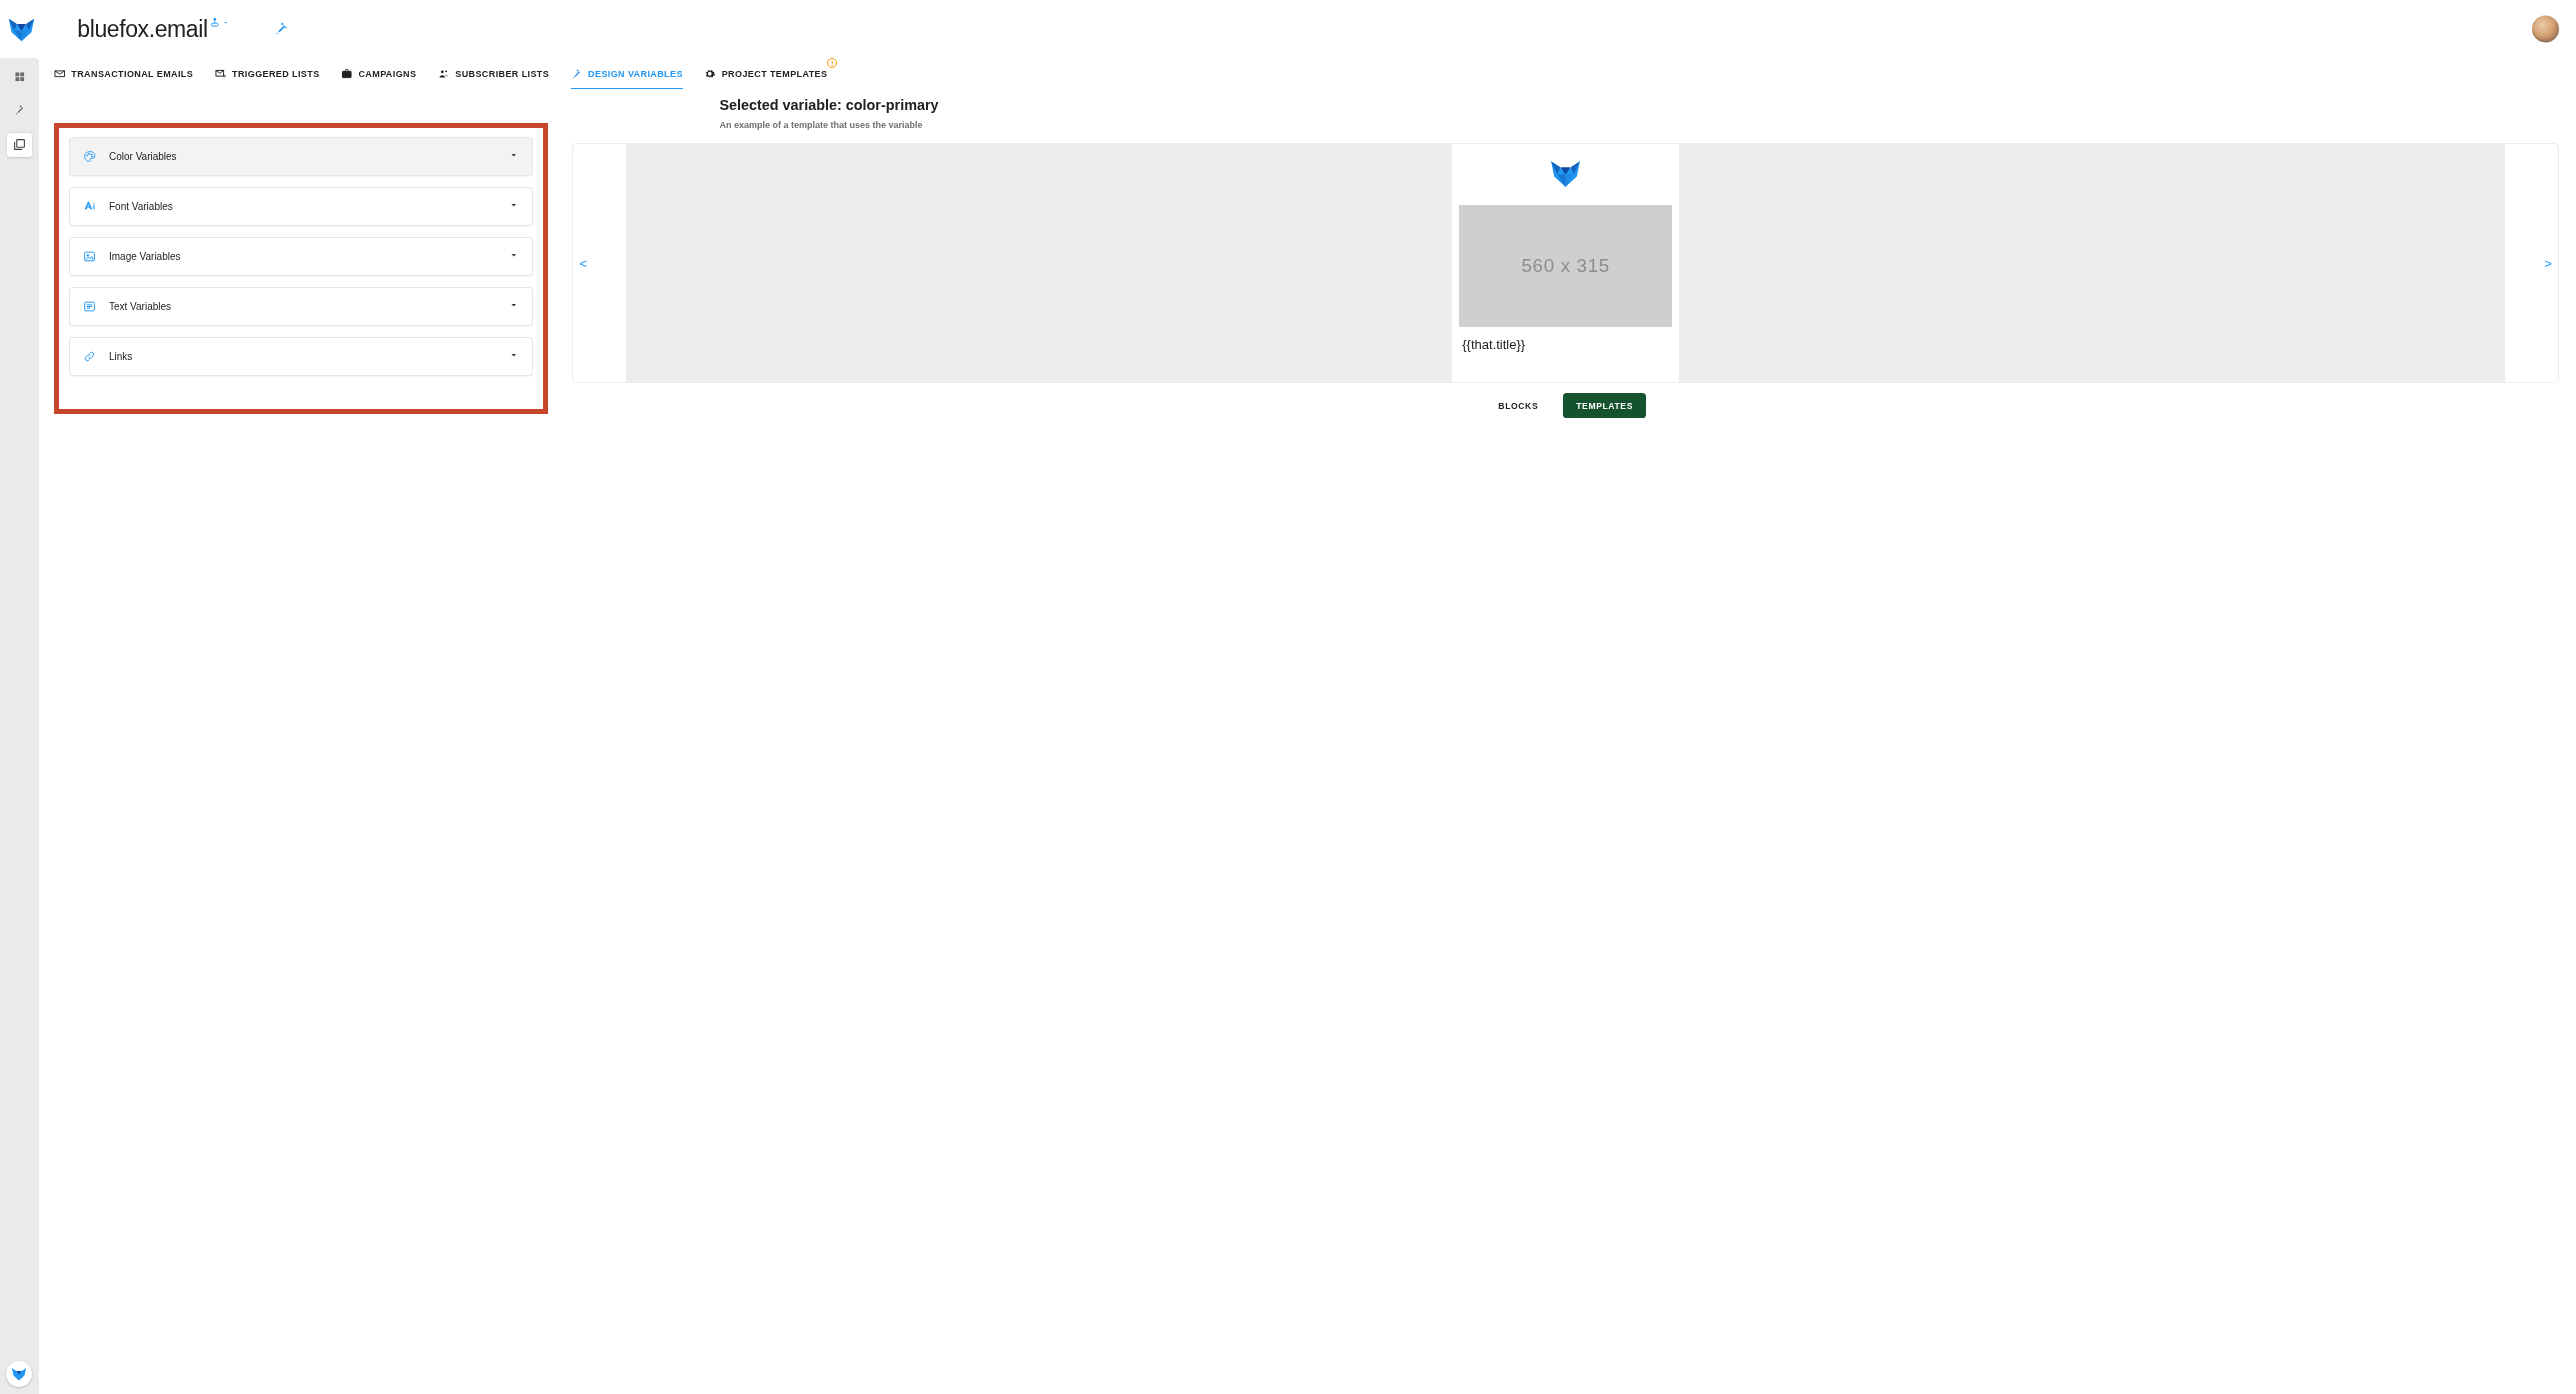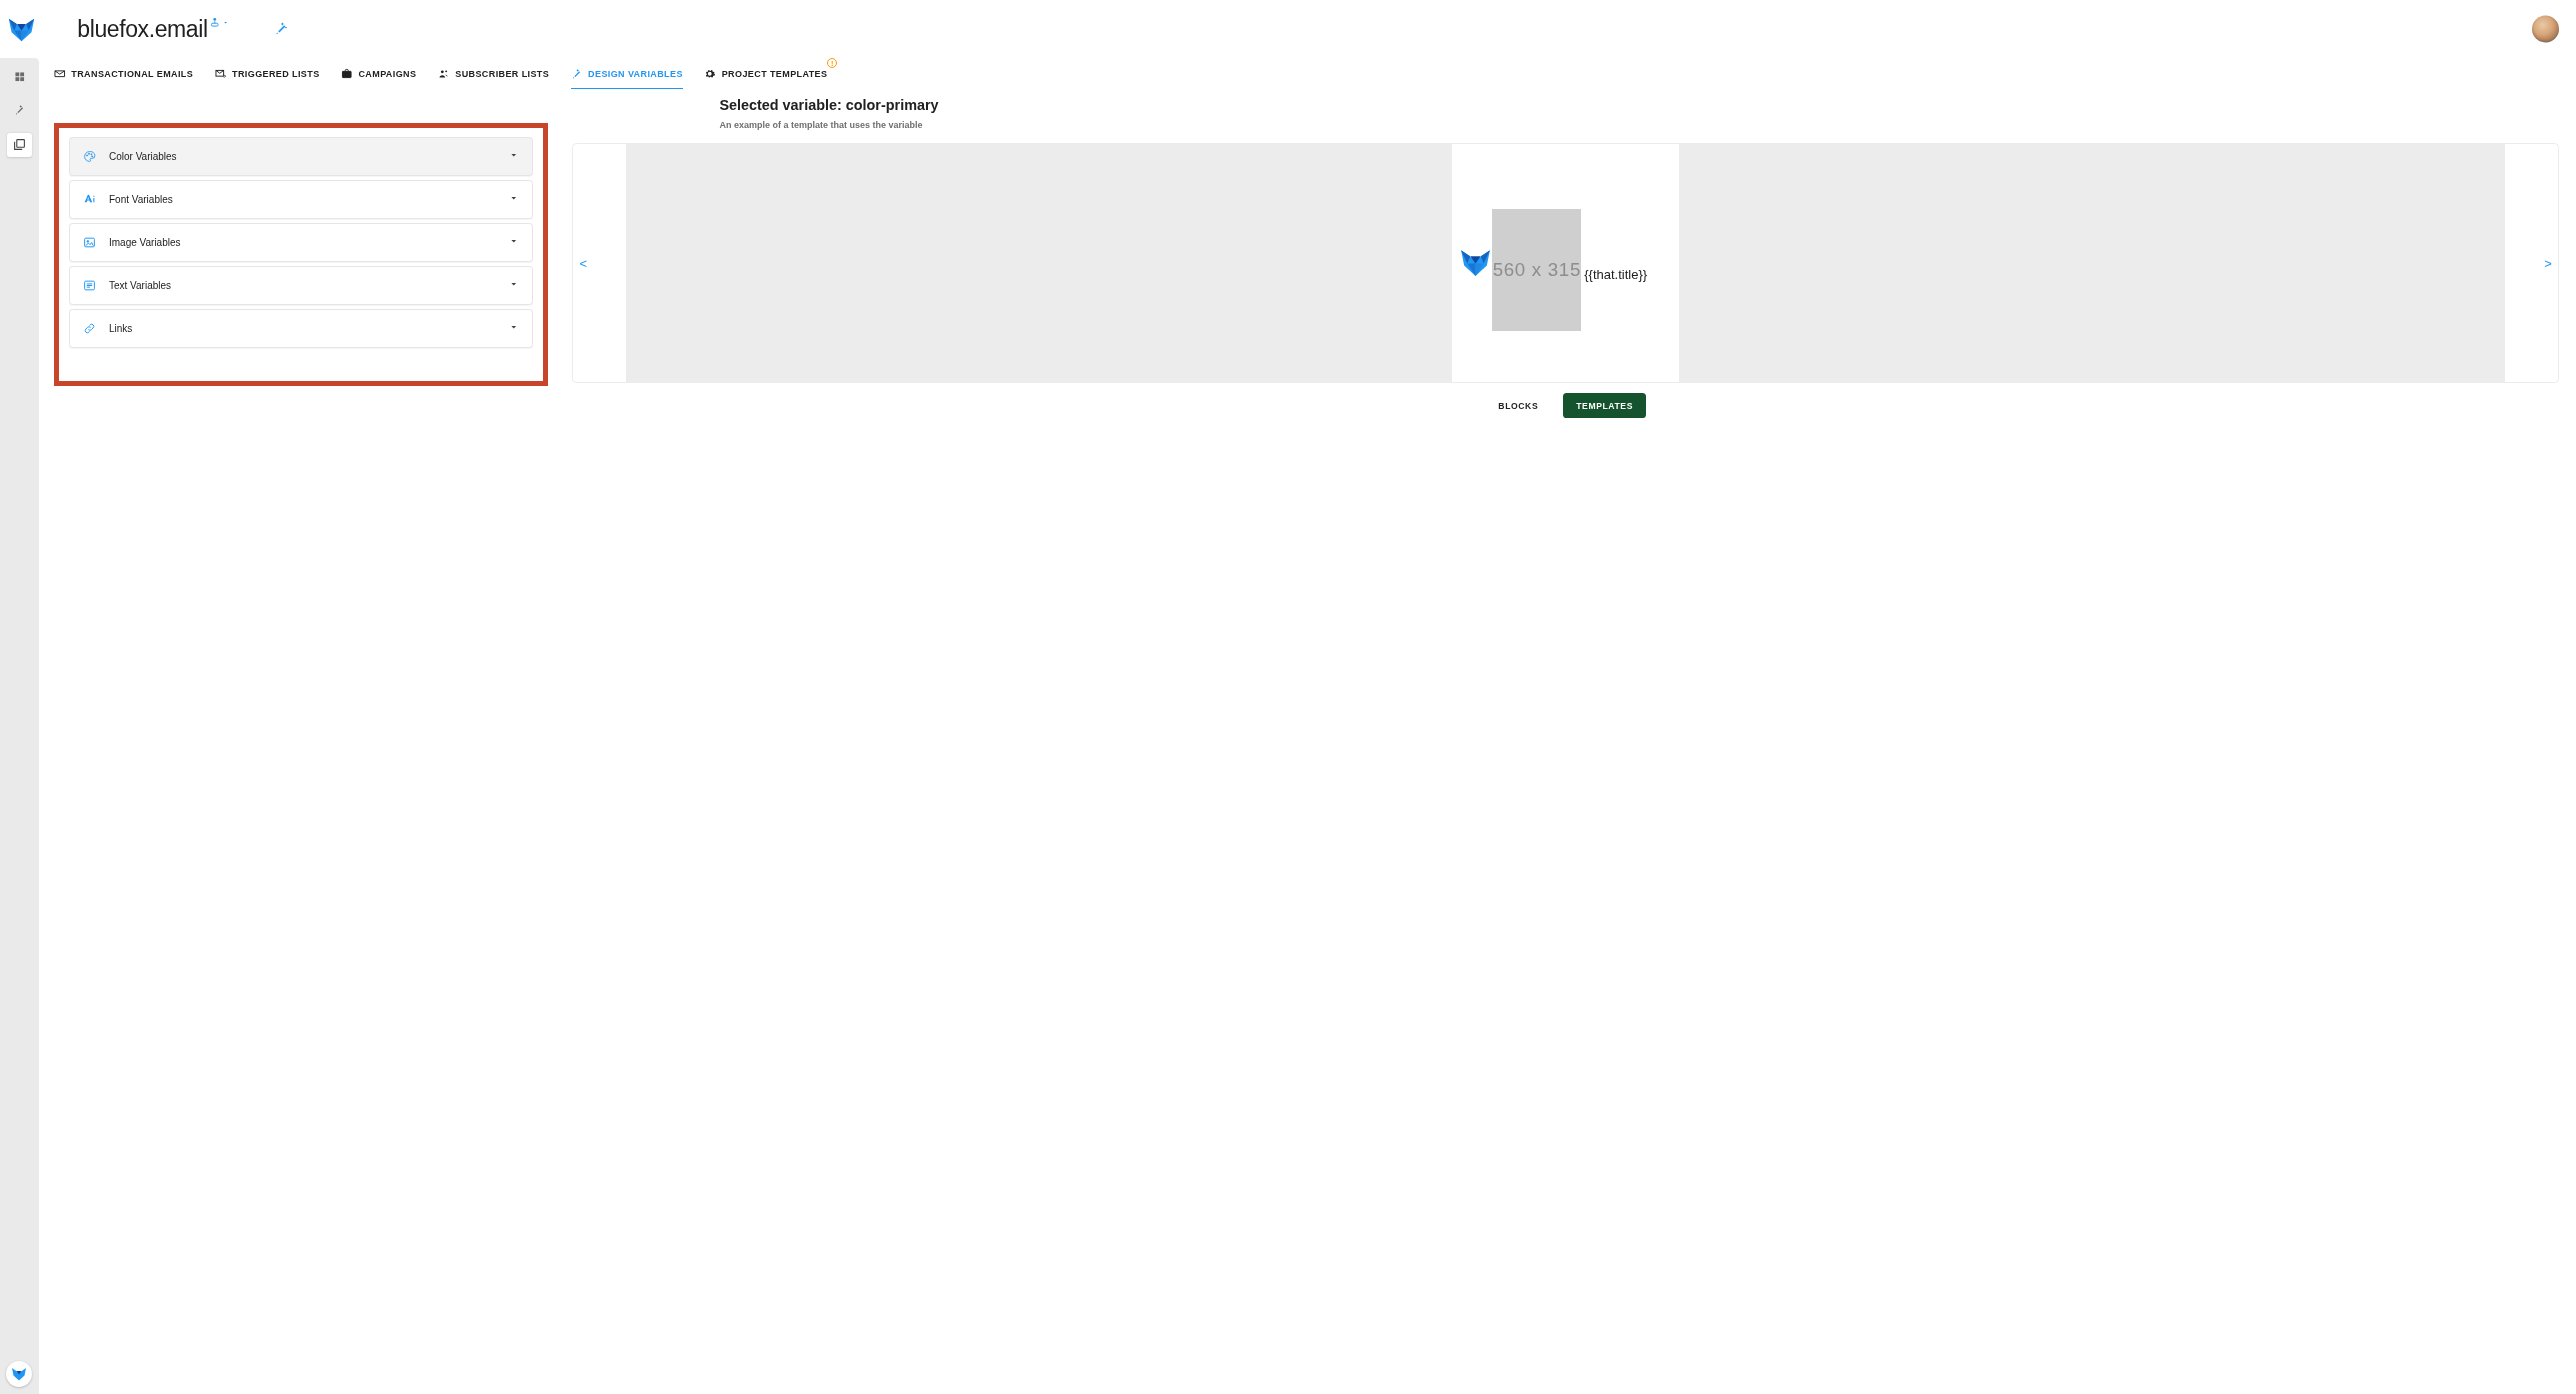--- a/index.html
+++ b/index.html
@@ -144,21 +144,21 @@
     border: 5px solid #C7462B;
     padding: 8.6px 10px 21.6px 10px;
     margin-top: 30px;
     align-self: flex-start;
   }
   .accordion-item {
     background: #ffffff;
     border: 0.7px solid #e5e5e5;
     border-radius: 3.6px;
     box-shadow: 0 0.7px 0.7px rgba(0,0,0,0.04);
-    margin-bottom: 4px;
+    margin-bottom: 11px;
     height: 39px;
     display: flex;
     align-items: center;
     padding: 0 13px;
     position: relative;
   }
   .accordion-item:last-child { margin-bottom: 12px; }
   .accordion-item.hover { background: #f3f3f3; }
   .accordion-icon { color: #2196F3; margin-right: 13px; display: flex; }
   .accordion-label { font-size: 10px; color: #212121; }
@@ -210,21 +210,21 @@
     background: #ececec;
     margin: 0 33px;
     display: flex;
     justify-content: center;
   }
   .email-body {
     width: 227px;
     background: #ffffff;
     padding: 13px 7.2px 0 7.2px;
     display: flex;
-    flex-direction: row;
+    flex-direction: column;
     align-items: center;
   }
   .email-logo { margin-bottom: 13px; }
   .email-hero-img {
     width: 100%;
     height: 122px;
     background: #cfcfcf;
     display: flex;
     align-items: center;
     justify-content: center;

